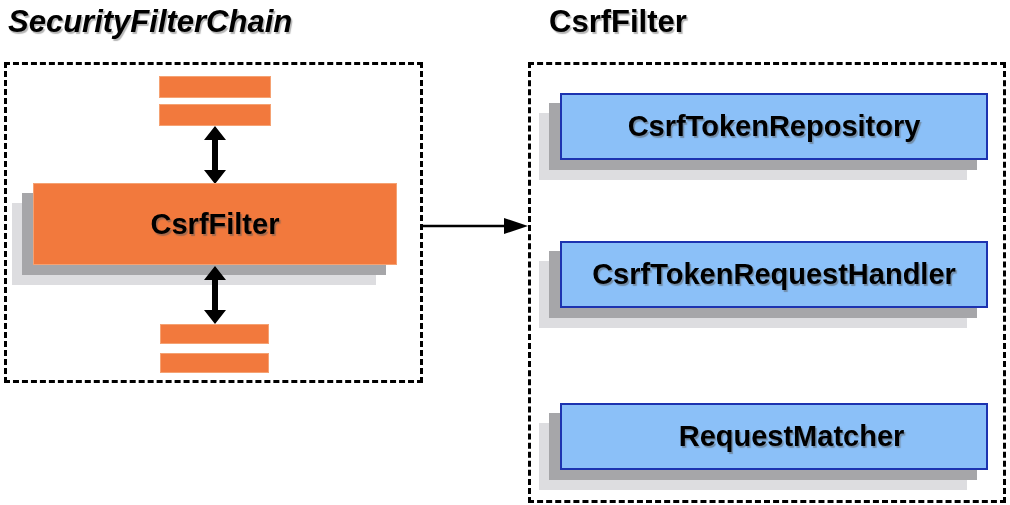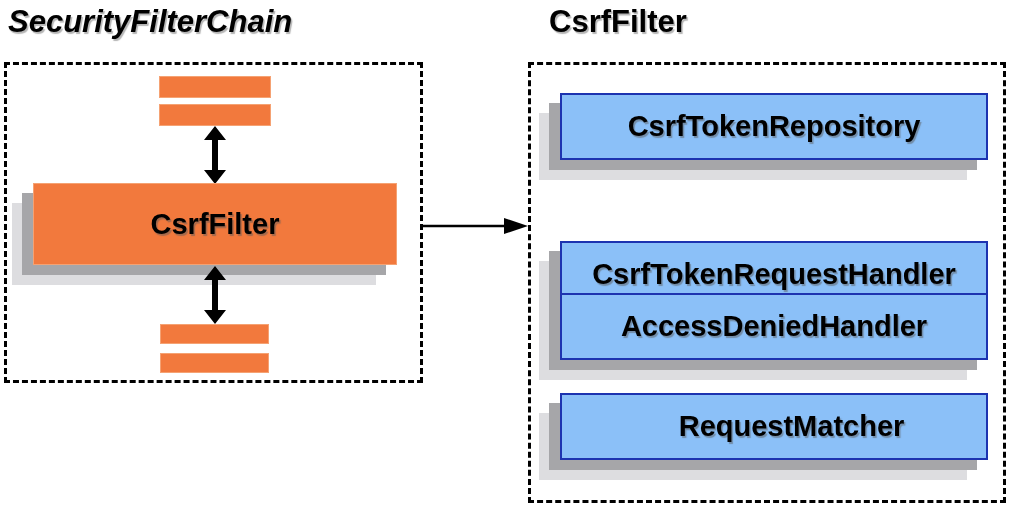--- a/index.html
+++ b/index.html
@@ -109,21 +109,18 @@
   </div>
 
   <div class="blue-node" style="top:93px;">
     <span class="node-label">CsrfTokenRepository</span>
   </div>
 
   <div class="blue-node" style="top:193px;margin-top:48px;">
     <span class="node-label">CsrfTokenRequestHandler</span>
   </div>
 
-  <div class="blue-node" style="top:293px;">
-    <span class="node-label">AccessDeniedHandler</span>
-  </div>
 
-  <div class="blue-node" style="top:393px;padding-left:35px;">
+  <div class="blue-node" style="top:403px;padding-left:35px;">
     <span class="node-label">RequestMatcher</span>
   </div>
 
 </div>
 
 </body></html>

